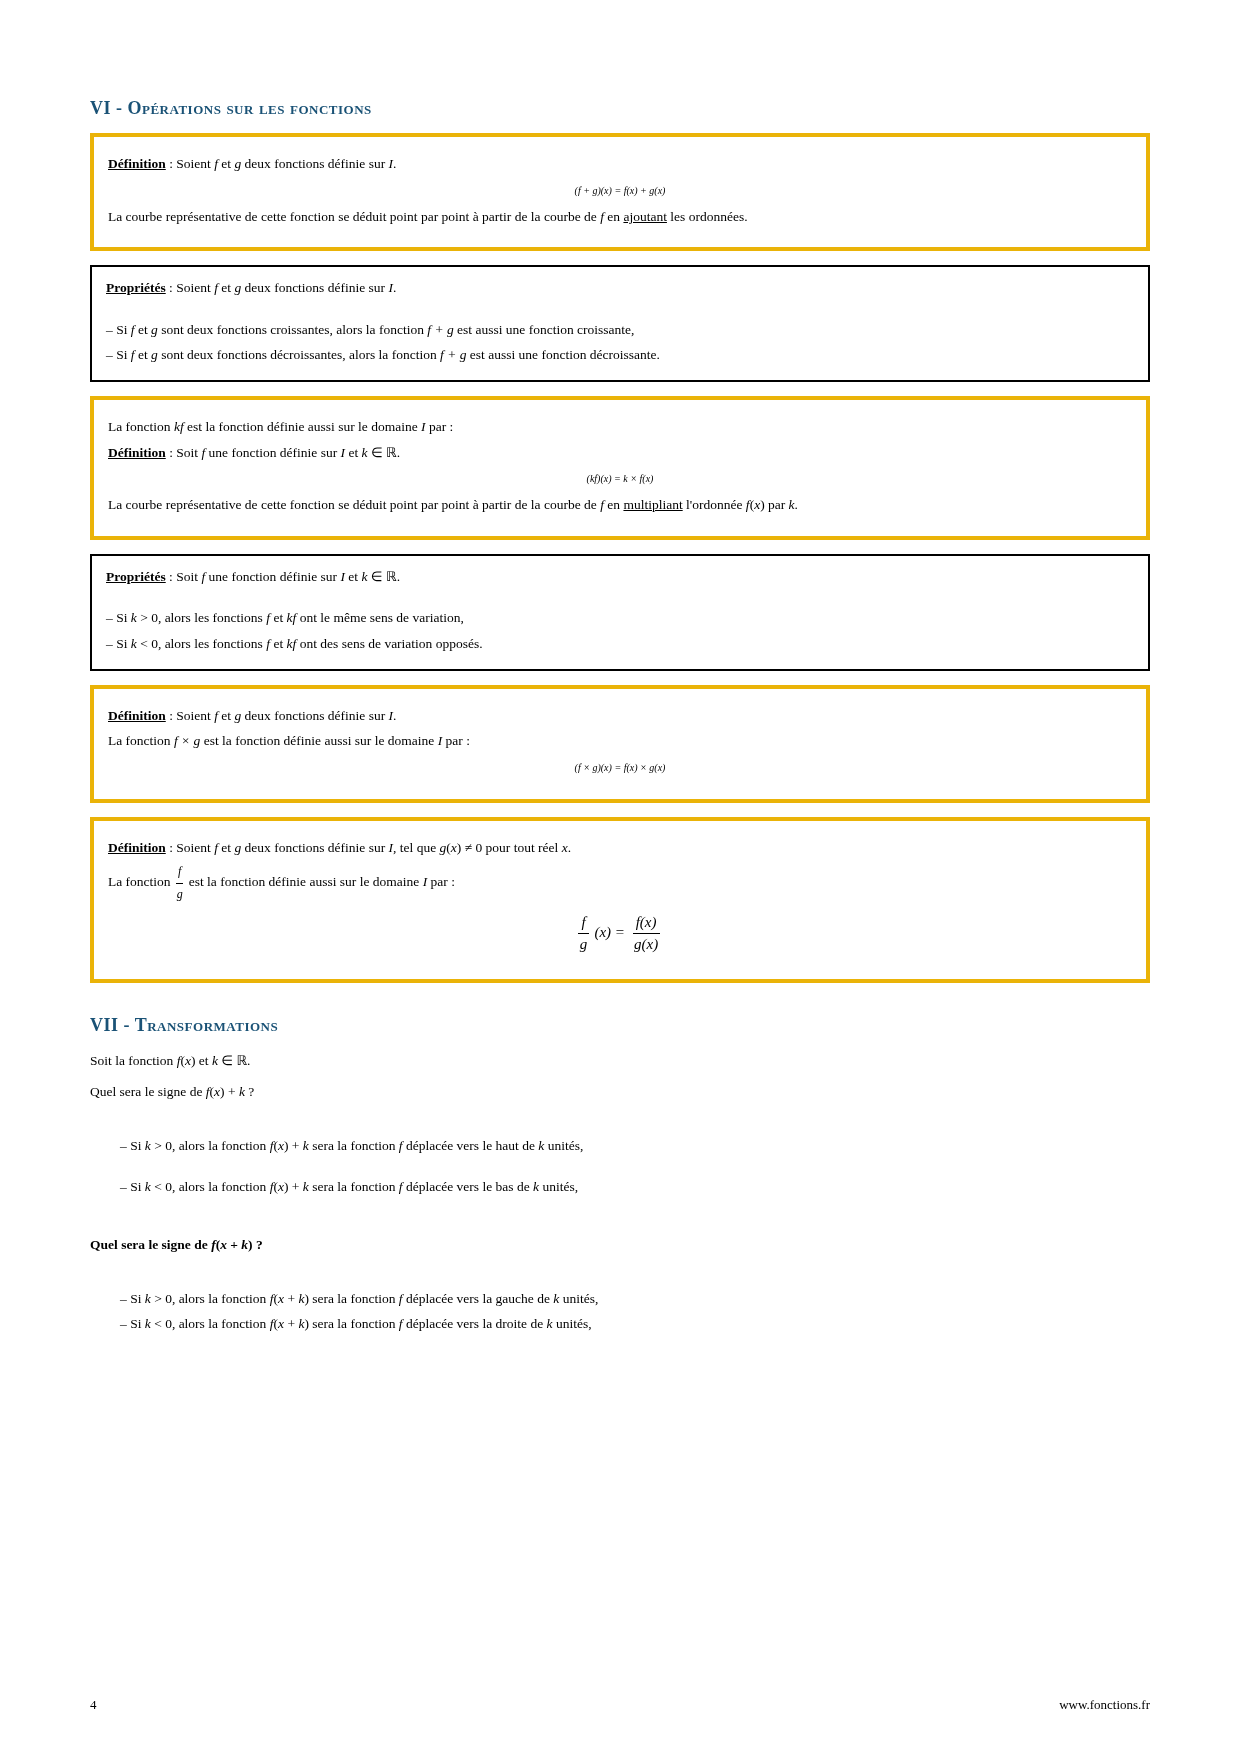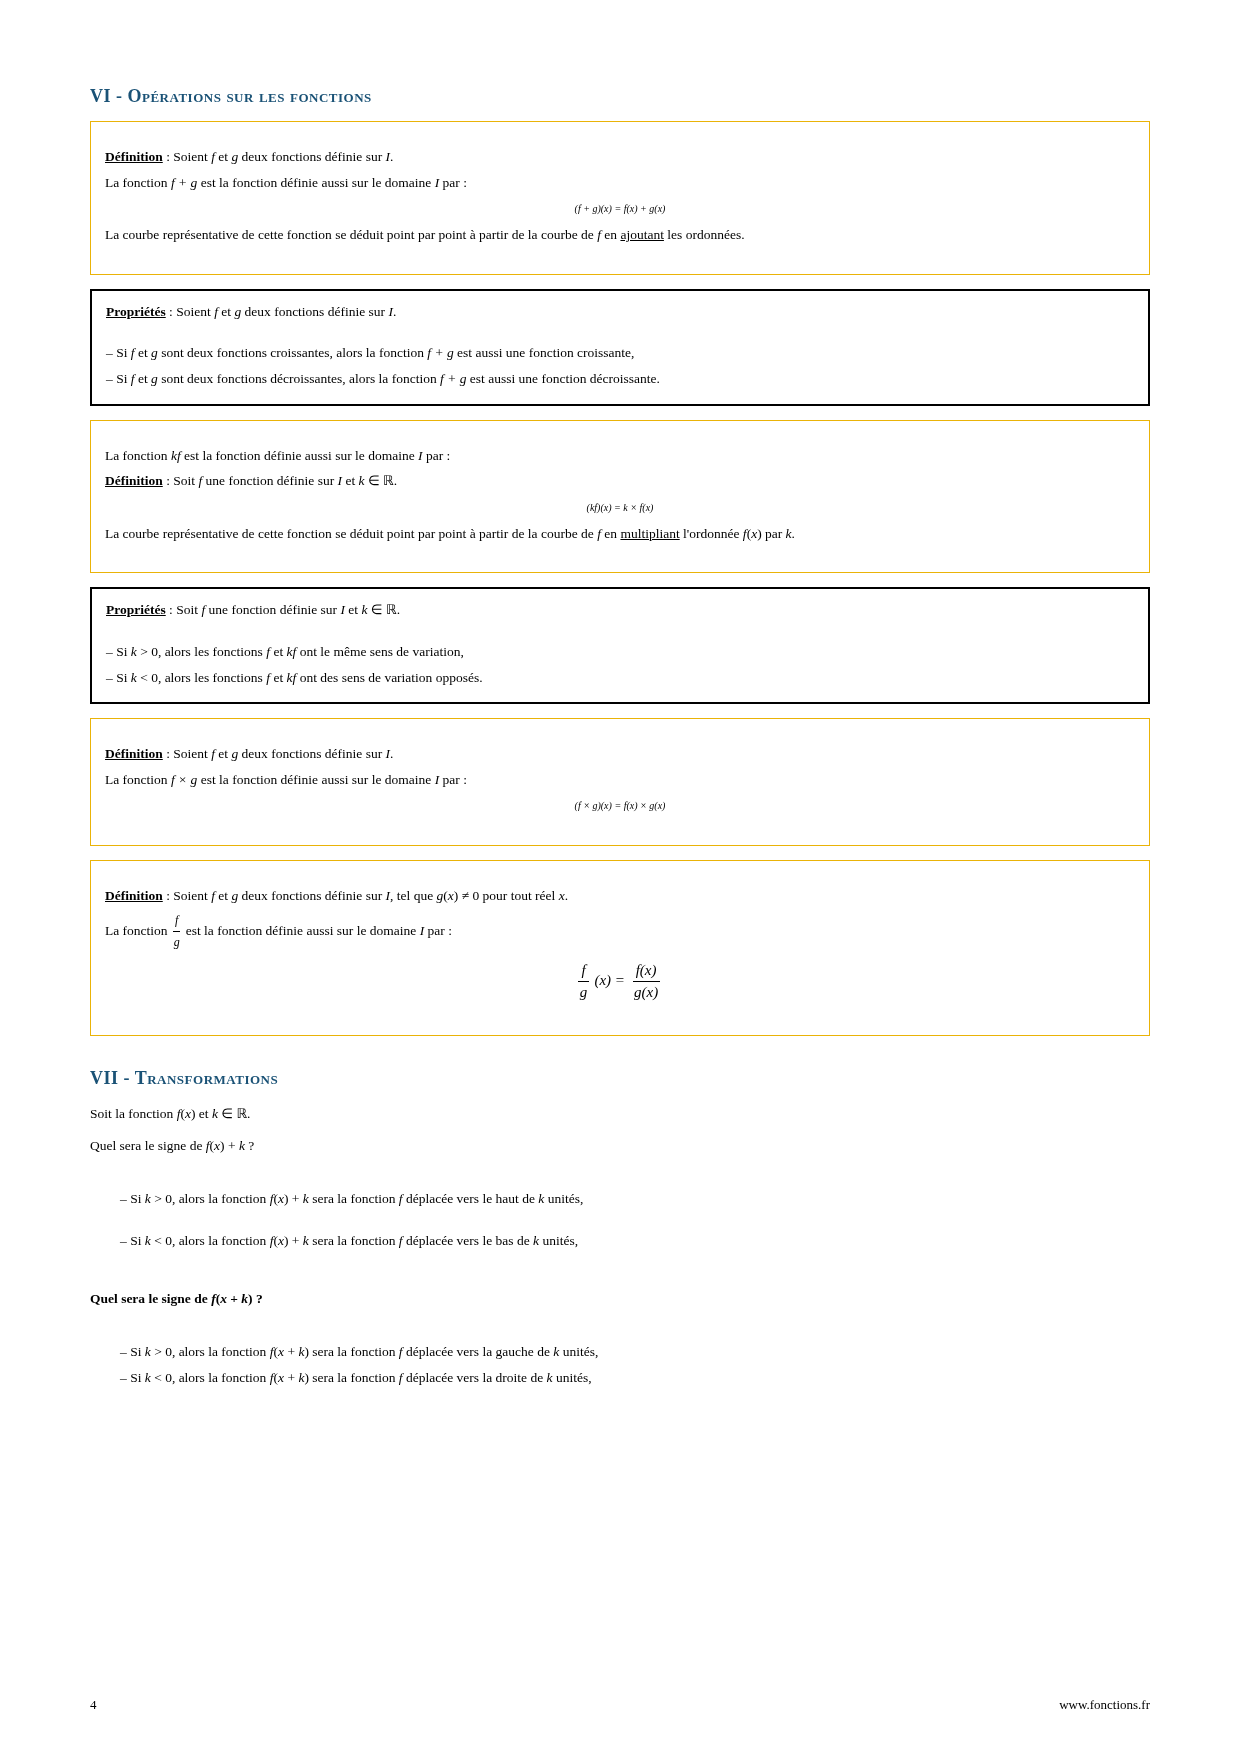--- a/index.html
+++ b/index.html
@@ -21,42 +21,42 @@
     .section-title {
       font-family: "Times New Roman", Times, serif;
       font-size: 18px;
       font-weight: bold;
       color: #1a5276;
       font-variant: small-caps;
       margin-bottom: 14px;
       letter-spacing: 0.5px;
     }
     .box-definition {
-      border: 1px solid #eab308;
-      padding: 24px 14px;
+      border: 4px solid #eab308;
+      padding: 16px 14px;
       margin-bottom: 14px;
     }
     .box-proprietes {
       border: 2px solid #000000;
       padding: 10px 14px;
       margin-bottom: 14px;
     }
     .bold-underline {
       font-weight: bold;
       text-decoration: underline;
     }
     .formula-center {
       text-align: center;
       margin: 10px 0;
       font-style: italic;
       font-size: 10px;
     }
     p { margin-bottom: 6px; line-height: 1.5; }
     .note-text { margin-bottom: 4px; line-height: 1.6; font-size: 13.5px; }
-    .section-gap { margin-top: 16px; }
+    .section-gap { margin-top: 28px; }
     .sub-section { margin-top: 20px; }
     .page-footer {
       position: absolute;
       bottom: 40px;
       left: 0;
       width: 100%;
       display: flex;
       justify-content: space-between;
       padding: 0 90px;
       font-size: 13px;
@@ -74,23 +74,20 @@
 <body>
 
 <div class="page">
 
   <div class="section-gap">
     <div class="section-title">VI - Opérations sur les fonctions</div>
 
     <div class="box-definition">
       <p class="note-text">
         <span class="bold-underline">Définition</span><span> : Soient <em>f</em> et <em>g</em> deux fonctions définie sur <em>I</em>.</span>
-      </p>
-      <p class="note-text">
-        La fonction <em>f + g</em> est la fonction définie aussi sur le domaine <em>I</em> par :
       </p>
       <div class="formula-center">
         (<em>f</em> + <em>g</em>)(<em>x</em>) = <em>f</em>(<em>x</em>) + <em>g</em>(<em>x</em>)
       </div>
       <p class="note-text">
         La courbe représentative de cette fonction se déduit point par point à partir de la courbe de <em>f</em> en <span class="underline">ajoutant</span> les ordonnées.
       </p>
     </div>
 
     <div class="box-proprietes">

